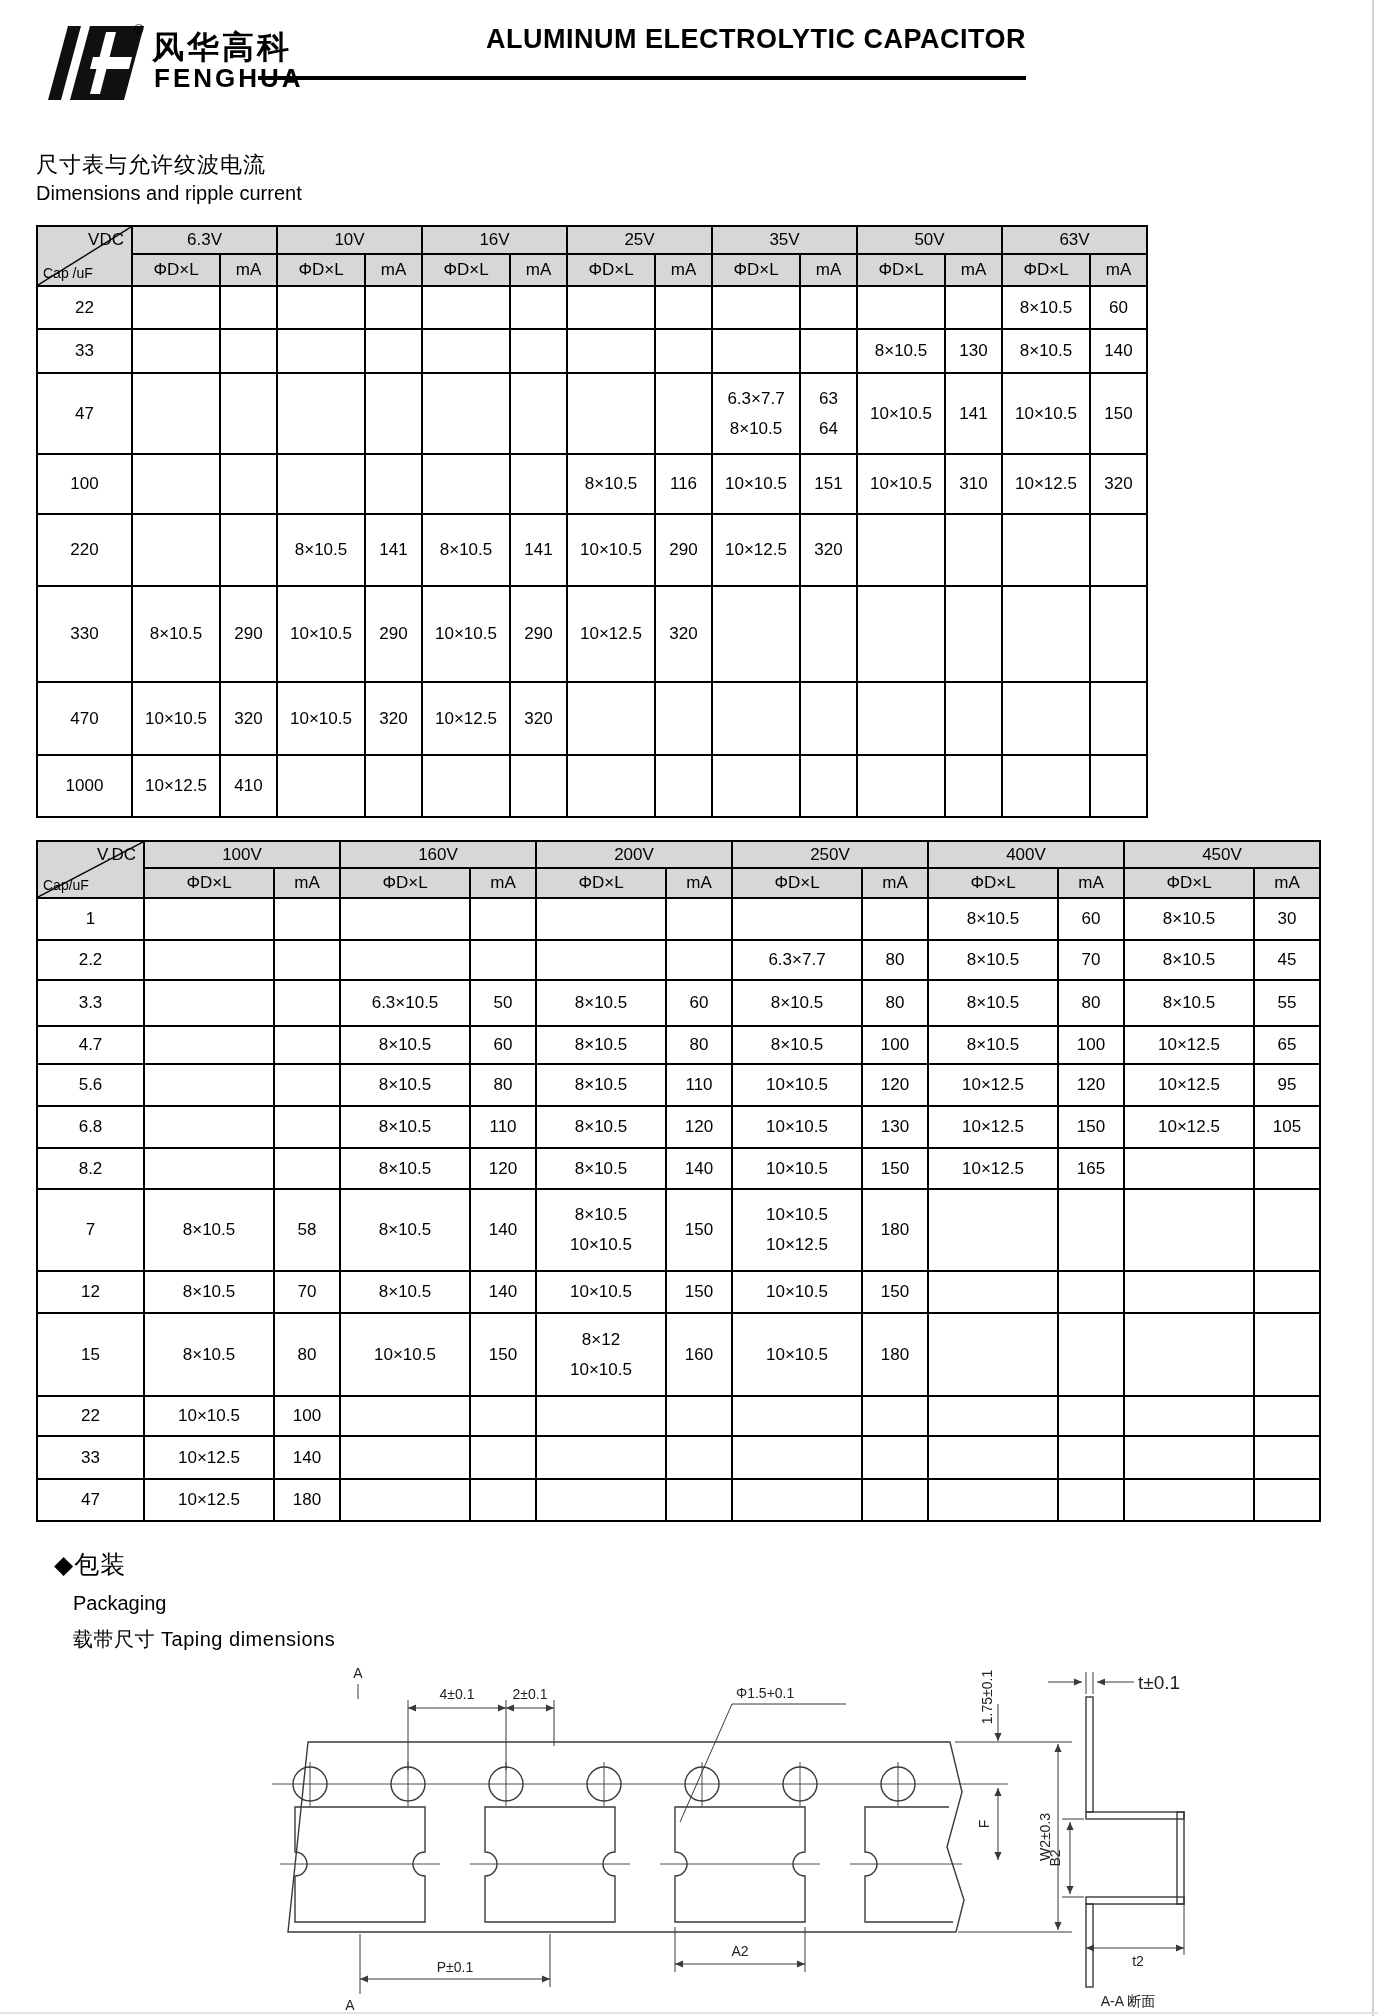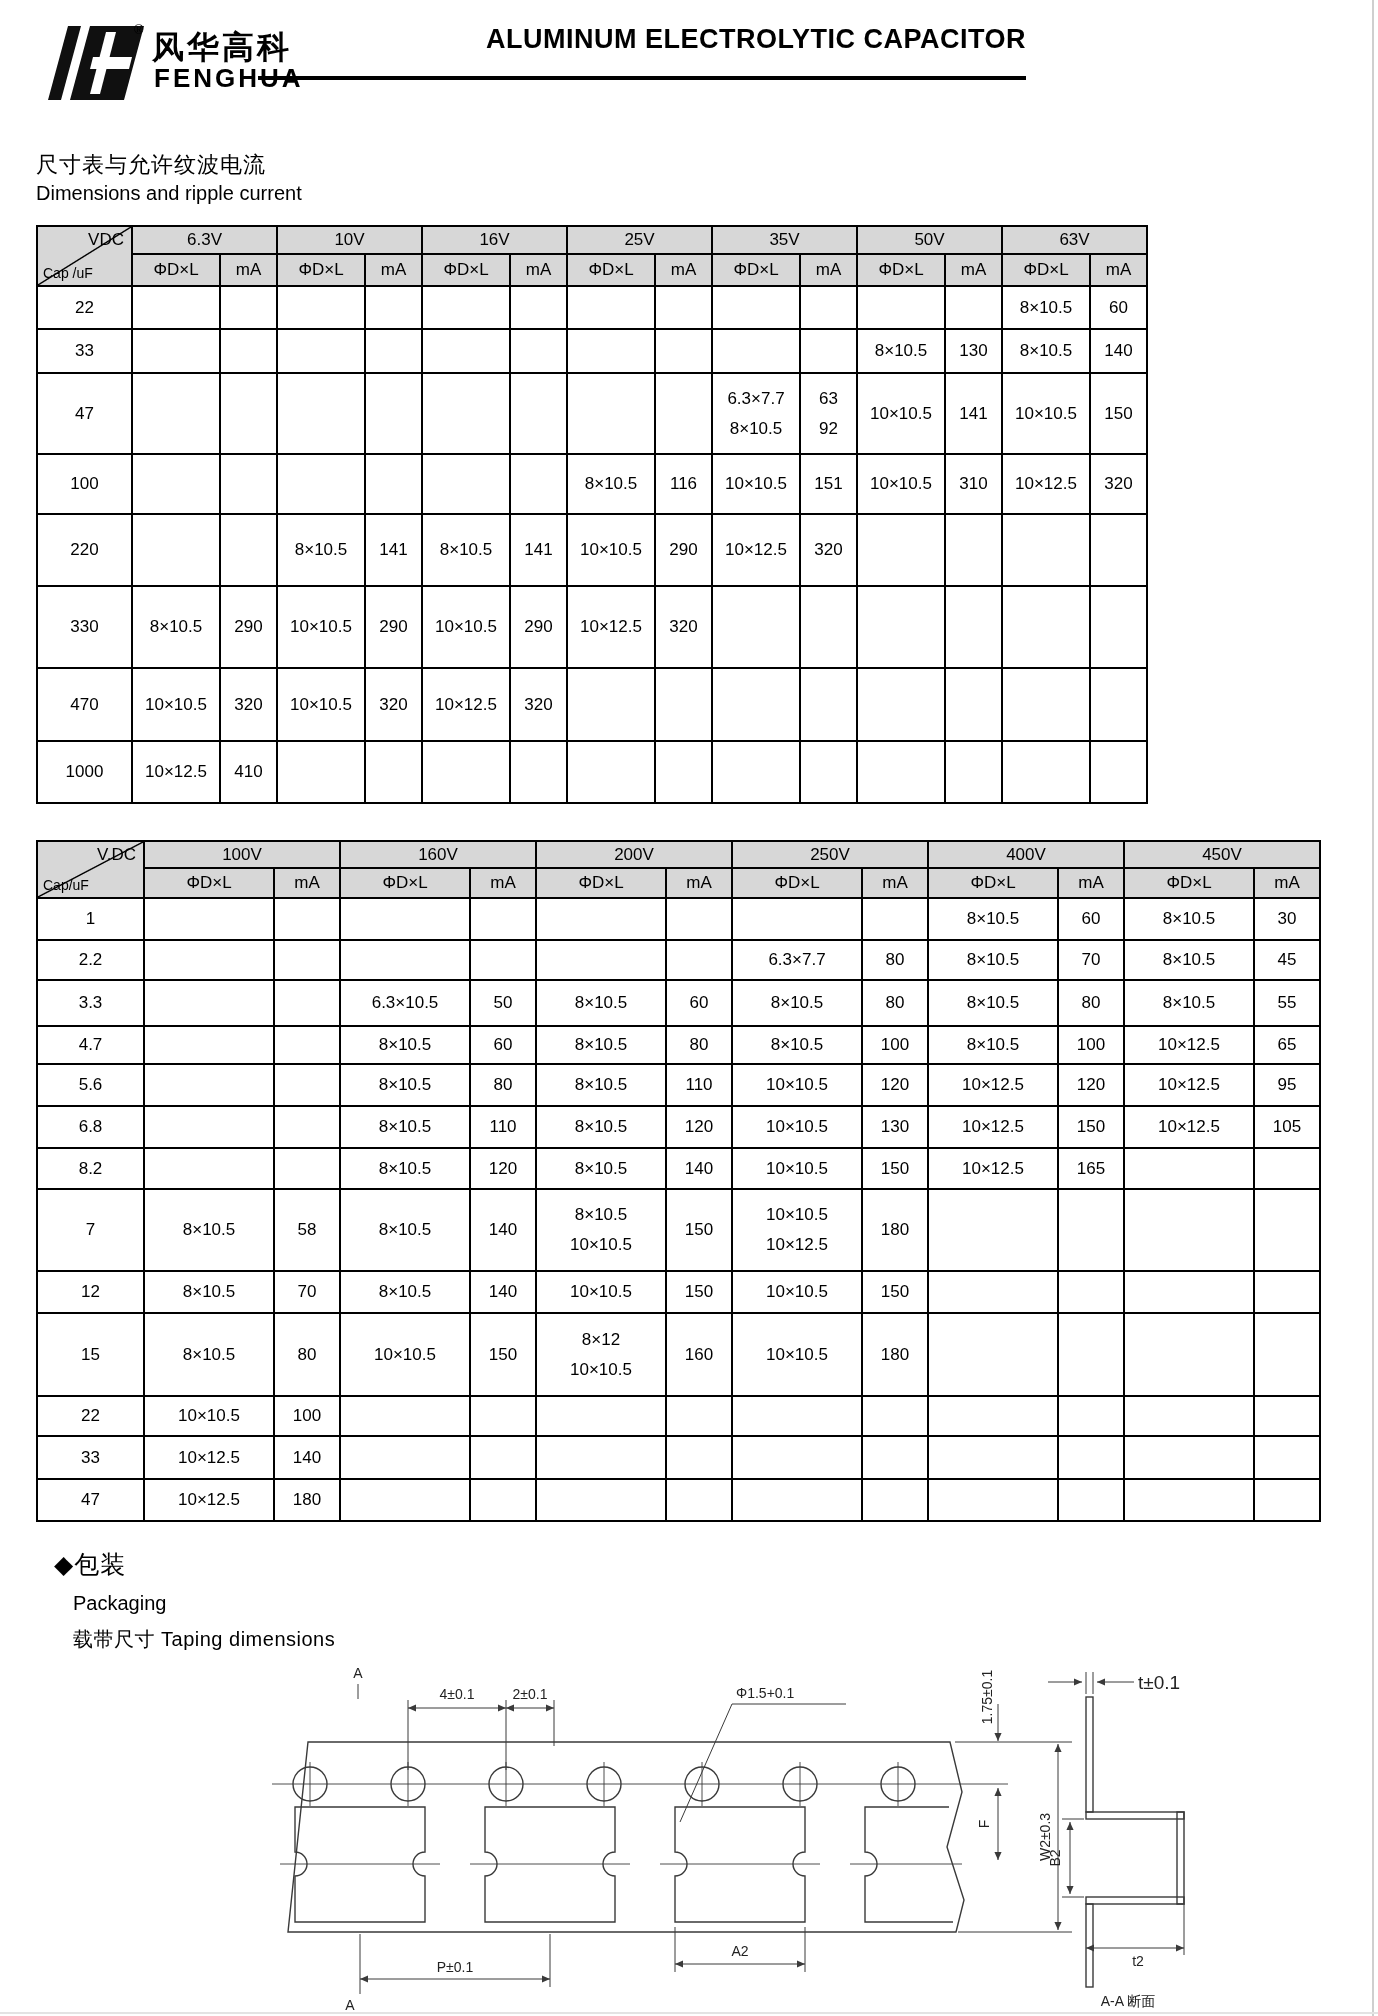--- a/index.html
+++ b/index.html
@@ -165,21 +165,21 @@
             <td></td>
             <td></td>
             <td></td>
             <td></td>
             <td>
               <div class="line">6.3×7.7</div>
               <div class="line">8×10.5</div>
             </td>
             <td>
               <div class="line">63</div>
-              <div class="line">92</div>
+              <div class="line">64</div>
             </td>
             <td>10×10.5</td>
             <td>141</td>
             <td>10×10.5</td>
             <td>150</td>
           </tr>
           <tr style="height: 60px;">
             <td>100</td>
             <td></td>
             <td></td>
@@ -206,21 +206,21 @@
             <td>141</td>
             <td>10×10.5</td>
             <td>290</td>
             <td>10×12.5</td>
             <td>320</td>
             <td></td>
             <td></td>
             <td></td>
             <td></td>
           </tr>
-          <tr style="height: 82px; border-radius: 32px;">
+          <tr style="height: 96px; border-radius: 32px;">
             <td>330</td>
             <td>8×10.5</td>
             <td>290</td>
             <td>10×10.5</td>
             <td>290</td>
             <td>10×10.5</td>
             <td>290</td>
             <td>10×12.5</td>
             <td>320</td>
             <td></td>

